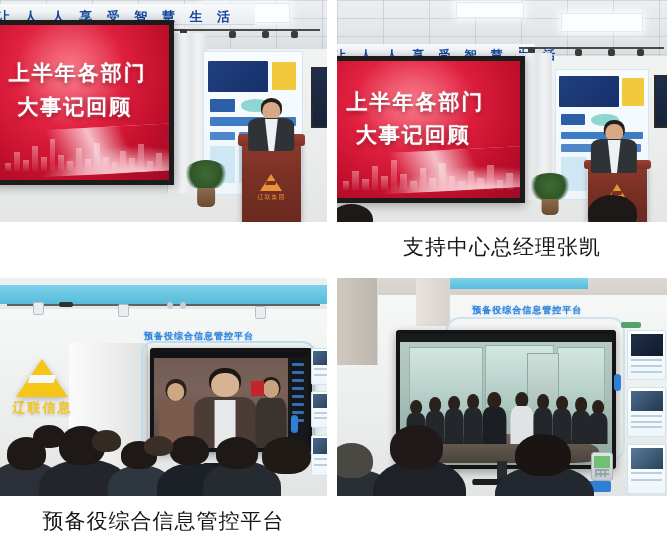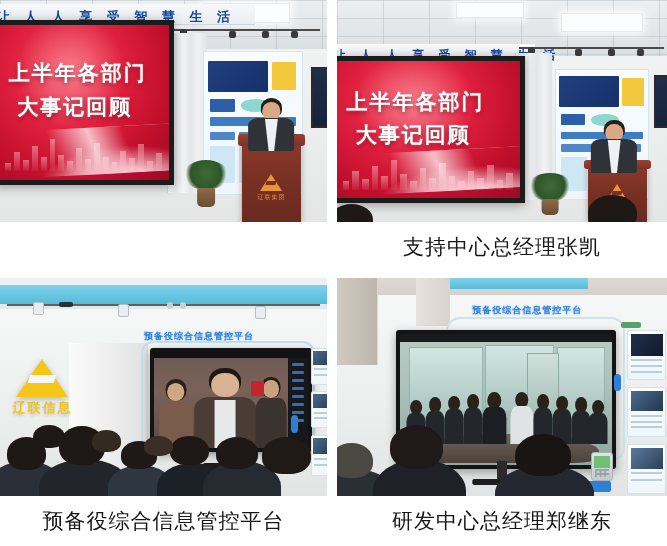--- a/index.html
+++ b/index.html
@@ -745,17 +745,16 @@
 
         <div class="audience">
           <div class="a-shoulder" style="left:-8%;bottom:-26%;width:26%;height:56%;background:#2a2f36;"></div>
           <div class="a-head" style="left:-2%;bottom:20%;width:13%;height:38%;background:#4a4843;"></div>
           <div class="a-shoulder" style="left:11%;bottom:-30%;width:28%;height:70%;background:#1e2228;"></div>
           <div class="a-head" style="left:16%;bottom:30%;width:16%;height:48%;background:#20191a;"></div>
           <div class="a-shoulder" style="left:48%;bottom:-28%;width:30%;height:62%;background:#232830;"></div>
           <div class="a-head" style="left:54%;bottom:22%;width:17%;height:46%;background:#1a1512;"></div>
         </div>
       </div>
-      <div class="caption">研发中心总经理郑继东</div>
     </div>
 
   </div>
 </div>
 
 </body></html>

